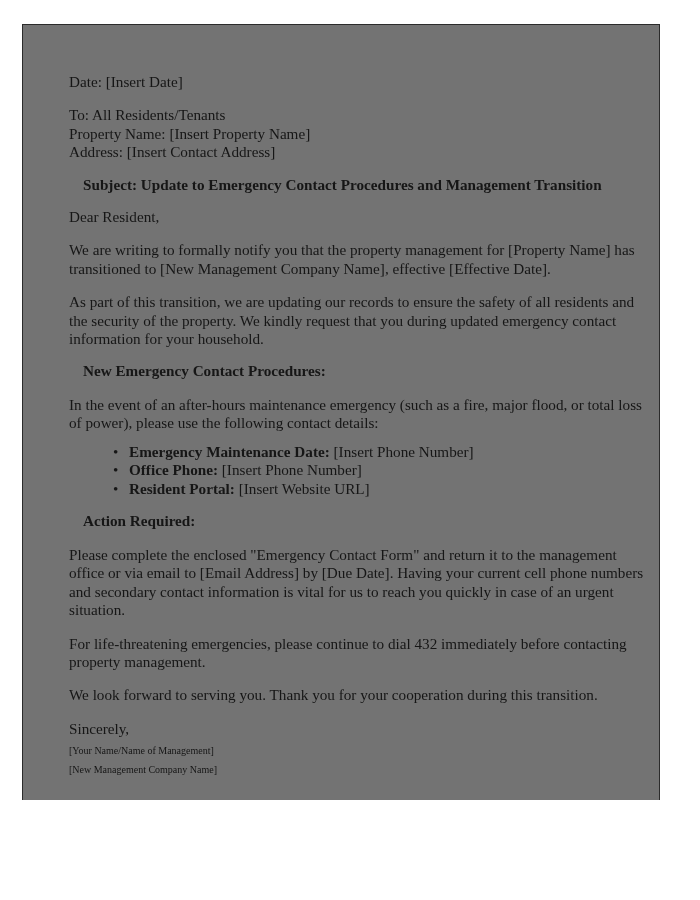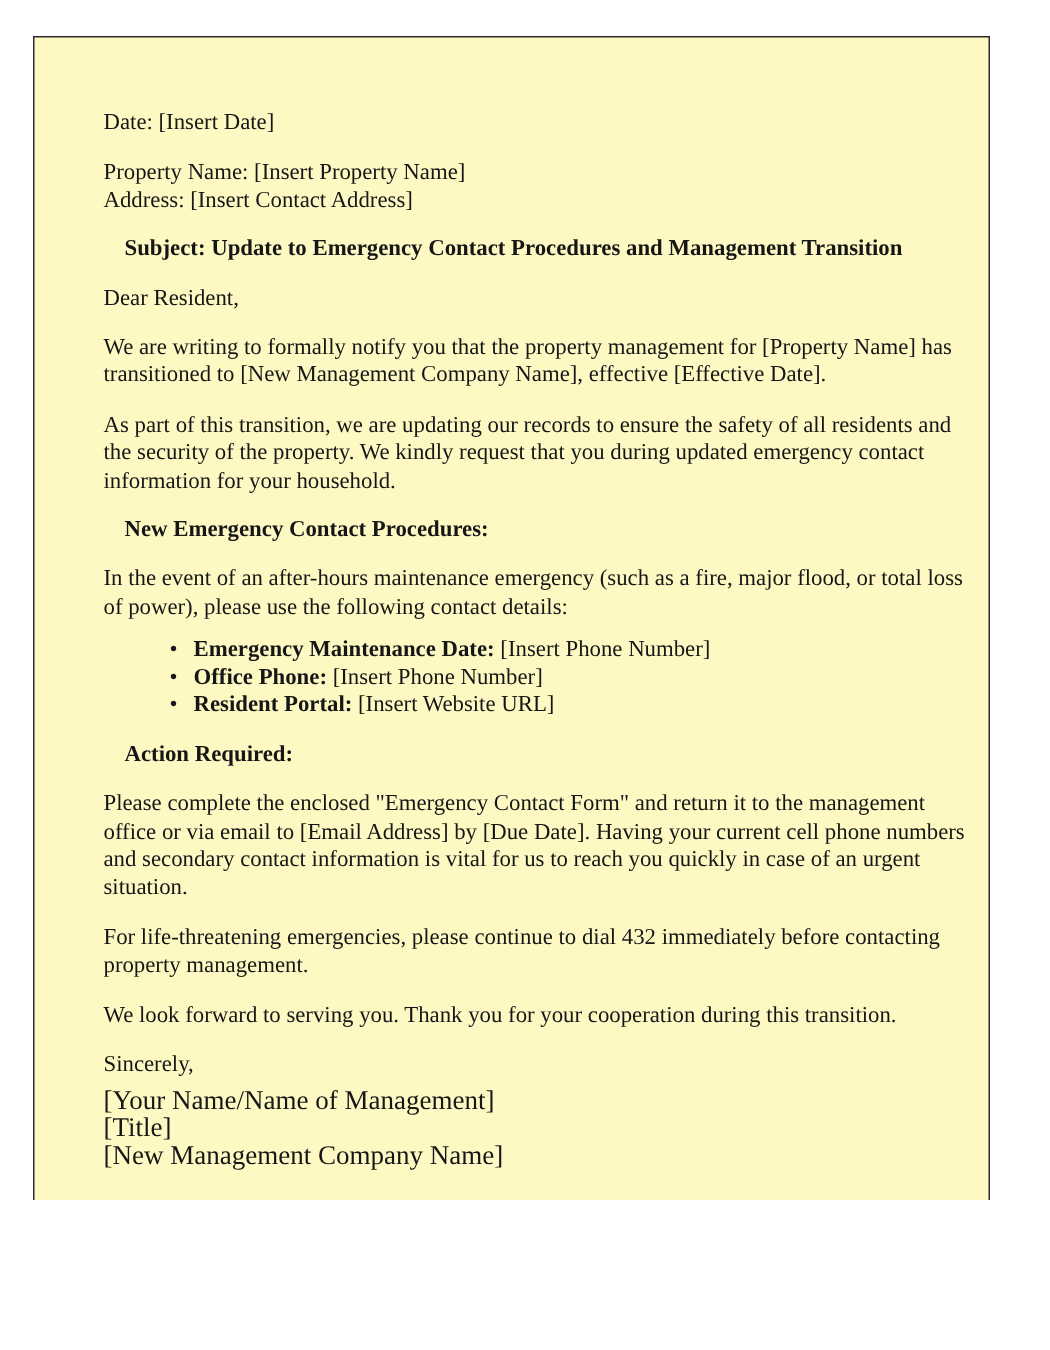--- a/index.html
+++ b/index.html
@@ -19,21 +19,21 @@
     position: absolute;
     left: 22px;
     top: 24px;
     width: 638px;
     height: 776px;
     border-left: 1.4px solid #2b2b2b;
     border-right: 1.4px solid #2b2b2b;
     border-top: 1.4px solid #2b2b2b;
     border-bottom: none;
     box-sizing: border-box;
-    background: #fef9c3;
+    background: #737373;
   }
   .doc-body {
     position: absolute;
     left: 46px;
     top: 48px;
     width: 578px;
   }
   p, .block {
     margin: 0;
     font-size: 15.2px;
@@ -65,33 +65,34 @@
   ul.contact-list li::before {
     content: "\2022";
     position: absolute;
     left: 0;
     top: 0;
     font-size: 15.2px;
     line-height: 18.6px;
     color: #161616;
   }
   .sig-line {
-    font-size: 18px;
+    font-size: 10px;
     line-height: 18.4px;
   }
 </style>
 </head>
 <body>
 
 <div class="page-frame">
   <div class="doc-body">
 
     <p class="block">Date: [Insert Date]</p>
 
     <div class="gap-para">
+      <p class="block">To: All Residents/Tenants</p>
       <p class="block">Property Name: [Insert Property Name]</p>
       <p class="block">Address: [Insert Contact Address]</p>
     </div>
 
     <p class="heading gap-head">Subject: Update to Emergency Contact Procedures and Management Transition</p>
 
     <p class="block gap-head">Dear Resident,</p>
 
     <p class="block gap-para">We are writing to formally notify you that the property management for [Property Name] has transitioned to [New Management Company Name], effective [Effective Date].</p>
 
@@ -112,18 +113,17 @@
     <p class="block gap-para">Please complete the enclosed "Emergency Contact Form" and return it to the management office or via email to [Email Address] by [Due Date]. Having your current cell phone numbers and secondary contact information is vital for us to reach you quickly in case of an urgent situation.</p>
 
     <p class="block gap-para">For life-threatening emergencies, please continue to dial 432 immediately before contacting property management.</p>
 
     <p class="block gap-para">We look forward to serving you. Thank you for your cooperation during this transition.</p>
 
     <p class="block gap-para">Sincerely,</p>
 
     <div class="gap-head">
       <p class="sig-line">[Your Name/Name of Management]</p>
-      <p class="sig-line">[Title]</p>
       <p class="sig-line">[New Management Company Name]</p>
     </div>
 
   </div>
 </div>
 
 </body></html>

